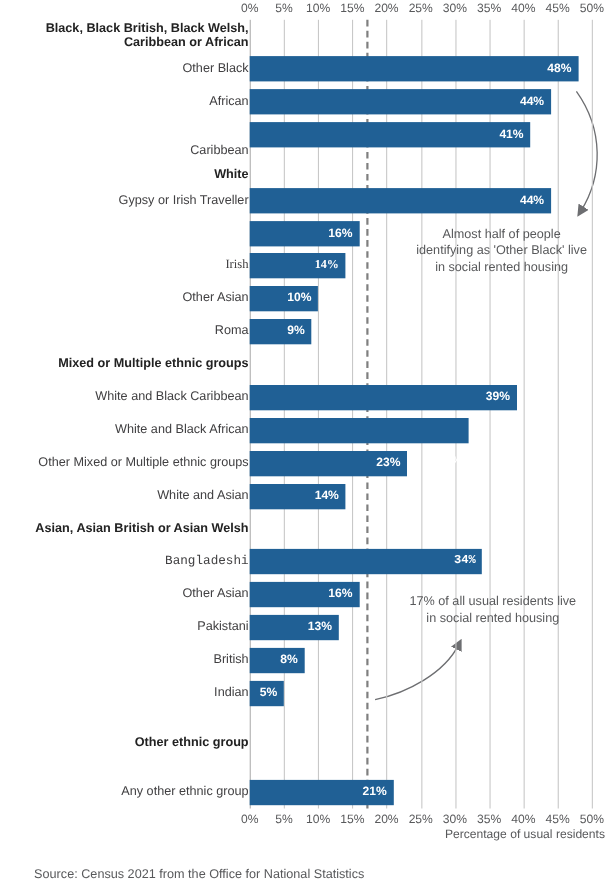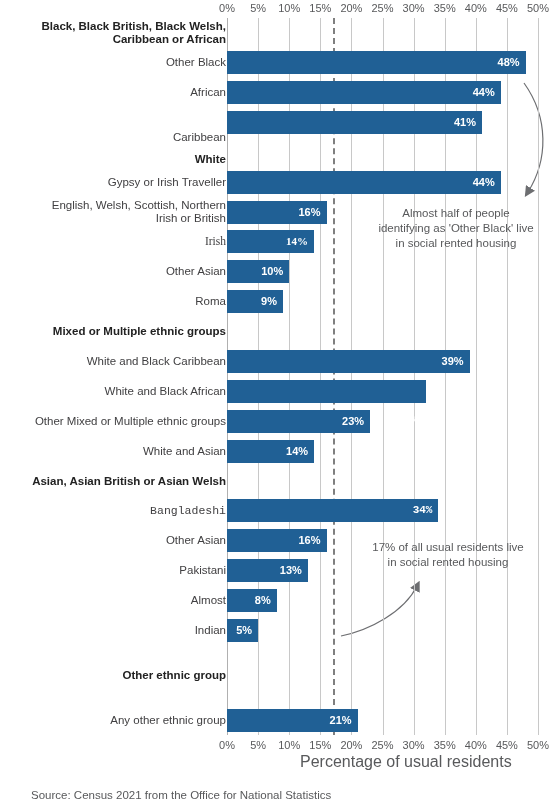--- a/index.html
+++ b/index.html
@@ -86,23 +86,23 @@
   .annotation {
     position: absolute;
     font-size: 11.5px;
     line-height: 15px;
     color: #58595b;
     text-align: center;
   }
 
   .axis-title {
     position: absolute;
-    font-size: 16px;
-    color: #58595b;
-    text-align: left;
+    font-size: 11px;
+    color: #58595b;
+    text-align: right;
   }
 
   .source {
     position: absolute;
     font-size: 11.5px;
     color: #58595b;
   }
 
   svg.arrow-layer {
     position: absolute;
@@ -183,22 +183,20 @@
     </div>
     <div class="row group" style="top: 137.5px; height: 29.875px;">
       <div class="row-label" style="top: 15px; margin-left: 19px;">White</div>
     </div>
     <div class="row" style="top: 167.375px; height: 29.875px;">
       <div class="row-label" style="top: 8.4375px;">Gypsy or Irish Traveller</div>
       <div class="bar" style="width: 273.68px; top: 3.4375px;"></div>
       <div class="bar-value" style="left: 466.68px; width: 28px; text-align: right; top: 3.4375px;">44%</div>
     </div>
     <div class="row" style="top: 197.25px; height: 29.875px;">
-      <div class="row-label" style="top: 1.9375px;">English, Welsh, Scottish, Northern
-Irish or British</div>
       <div class="bar" style="width: 99.52px; top: 3.4375px;"></div>
       <div class="bar-value" style="left: 292.52px; width: 28px; text-align: right; top: 3.4375px;">16%</div>
     </div>
     <div class="row" style="top: 227px; height: 29.875px; font-family: Liberation Serif, serif;">
       <div class="row-label" style="top: 8.4375px;">Irish</div>
       <div class="bar" style="width: 87.08px; top: 3.4375px;"></div>
       <div class="bar-value" style="left: 280.08px; width: 28px; text-align: right; top: 3.4375px;">14%</div>
     </div>
     <div class="row" style="top: 257px; height: 29.875px;">
       <div class="row-label" style="top: 8.4375px;">Other Asian</div>
@@ -245,21 +243,21 @@
       <div class="row-label" style="top: 8.4375px;">Other Asian</div>
       <div class="bar" style="width: 99.52px; top: 3.4375px;"></div>
       <div class="bar-value" style="left: 292.52px; width: 28px; text-align: right; top: 3.4375px;">16%</div>
     </div>
     <div class="row" style="top: 555.75px; height: 29.875px;">
       <div class="row-label" style="top: 8.4375px;">Pakistani</div>
       <div class="bar" style="width: 80.86px; top: 3.4375px;"></div>
       <div class="bar-value" style="left: 273.86px; width: 28px; text-align: right; top: 3.4375px;">13%</div>
     </div>
     <div class="row" style="top: 585.625px; height: 29.875px;">
-      <div class="row-label" style="top: 8.4375px;">Almost</div>
+      <div class="row-label" style="top: 8.4375px;">British</div>
       <div class="bar" style="width: 49.76px; top: 3.4375px;"></div>
       <div class="bar-value" style="left: 242.76px; width: 28px; text-align: right; top: 3.4375px;">8%</div>
     </div>
     <div class="row" style="top: 615.5px; height: 29.875px;">
       <div class="row-label" style="top: 8.4375px;">Indian</div>
       <div class="bar" style="width: 31.1px; top: 3.4375px;"></div>
       <div class="bar-value" style="left: 224.1px; width: 28px; text-align: right; top: 3.4375px;">5%</div>
     </div>
     <div class="row group" style="top: 645.375px; height: 29.875px;">
       <div class="row-label" style="top: 24px;">Other ethnic group</div>

